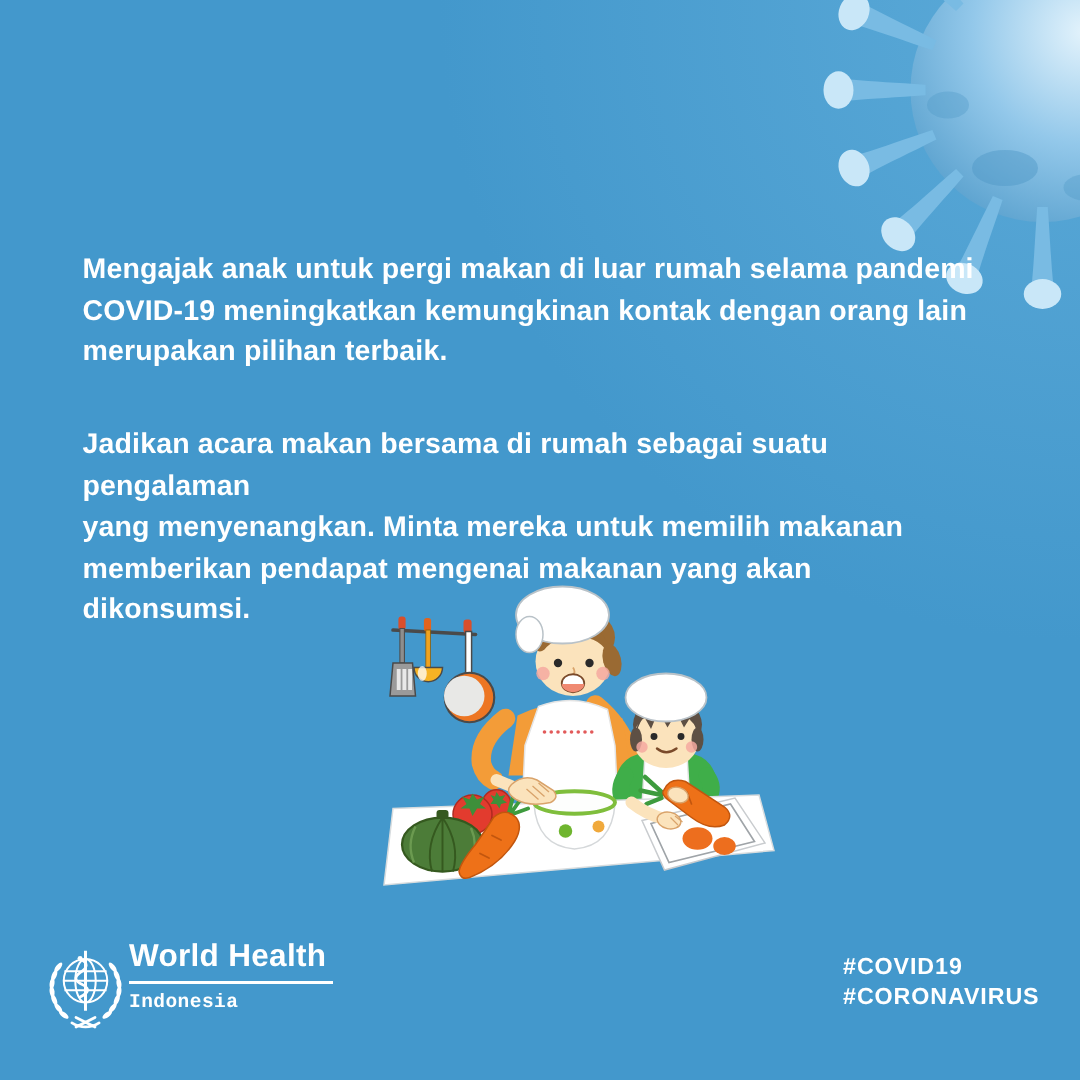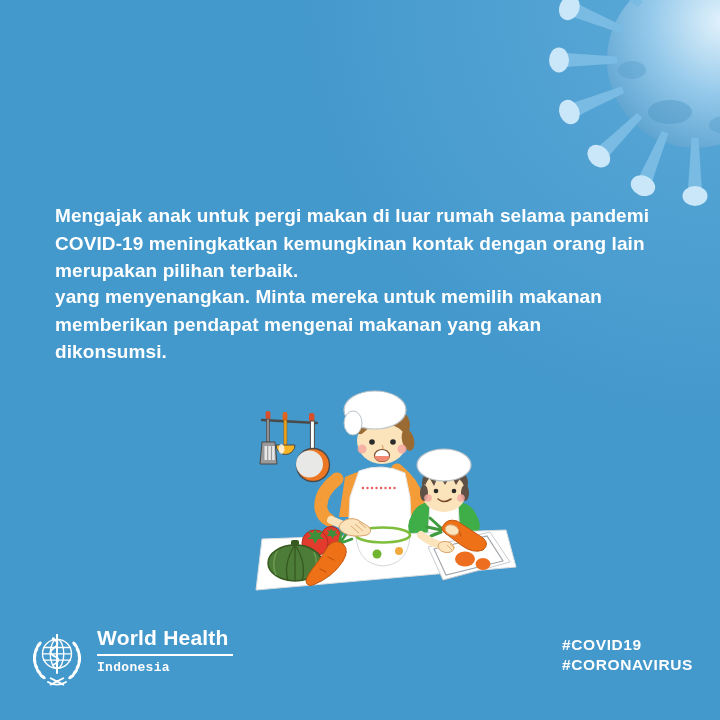--- a/index.html
+++ b/index.html
@@ -4,24 +4,24 @@
 <style>
   html,body{margin:0;padding:0;}
   body{width:720px;height:720px;overflow:hidden;background:#4398CC;font-family:"Liberation Sans",sans-serif;}
   .poster{position:relative;width:720px;height:720px;overflow:hidden;
     background:radial-gradient(circle at 100% 0%, #5CAAD8 0%, #4398CC 42%);}
   .virus{position:absolute;left:520px;top:-80px;width:340px;height:340px;}
   .title{position:absolute;left:55px;top:52px;width:620px;z-index:3;
     color:#F8D55F;font-size:35px;line-height:45px;font-weight:700;letter-spacing:.3px;}
   .para{position:absolute;left:55px;width:600px;z-index:3;color:#FFFFFF;
     font-size:19px;line-height:27.5px;font-weight:600;letter-spacing:.1px;}
-  .para1{top:166px;margin-top:36px;}
+  .para1{top:166px;}
   .para2{top:283px;}
   .illu{position:absolute;left:225px;top:385px;width:320px;height:220px;z-index:2;}
-  .brand{position:absolute;left:28px;top:626px;display:flex;gap:11px;align-items:flex-start;z-index:3;}
+  .brand{position:absolute;left:28px;top:626px;display:flex;gap:0;align-items:flex-start;z-index:3;}
   .brand-emblem{width:58px;height:66px;margin-top:3px;}
   .brand-text{color:#fff;}
   .brand-name{font-size:21px;line-height:23px;font-weight:700;letter-spacing:.2px;}
   .brand-rule{height:2px;background:#fff;border:none;margin:5px 0 4px 0;width:136px;}
   .brand-country{font-size:13px;font-weight:700;letter-spacing:.3px;font-family:Liberation Mono, monospace;}
   .hashtags{position:absolute;right:27px;top:635px;z-index:3;
     color:#fff;font-weight:700;font-size:15.5px;line-height:20px;letter-spacing:.6px;}
 </style>
 </head>
 <body>
@@ -63,20 +63,21 @@
   </svg>
 
 
   <div class="para para1">
     <div>Mengajak anak untuk pergi makan di luar rumah selama pandemi</div>
     <div>COVID-19 meningkatkan kemungkinan kontak dengan orang lain</div>
     <div>merupakan pilihan terbaik.</div>
   </div>
 
   <div class="para para2">
+    <div>Jadikan acara makan bersama di rumah sebagai suatu pengalaman</div>
     <div>yang menyenangkan. Minta mereka untuk memilih makanan</div>
     <div>memberikan pendapat mengenai makanan yang akan dikonsumsi.</div>
   </div>
 
   <svg class="illu" viewBox="0 0 320 220" aria-hidden="true">
 
     <g>
       <path d="M37 35 L92 38" stroke="#4A4A4A" stroke-width="2.4" stroke-linecap="round" fill="none"></path>
 
       <rect x="40.6" y="26" width="4.8" height="9" rx="2" fill="#D94F2B"></rect>

